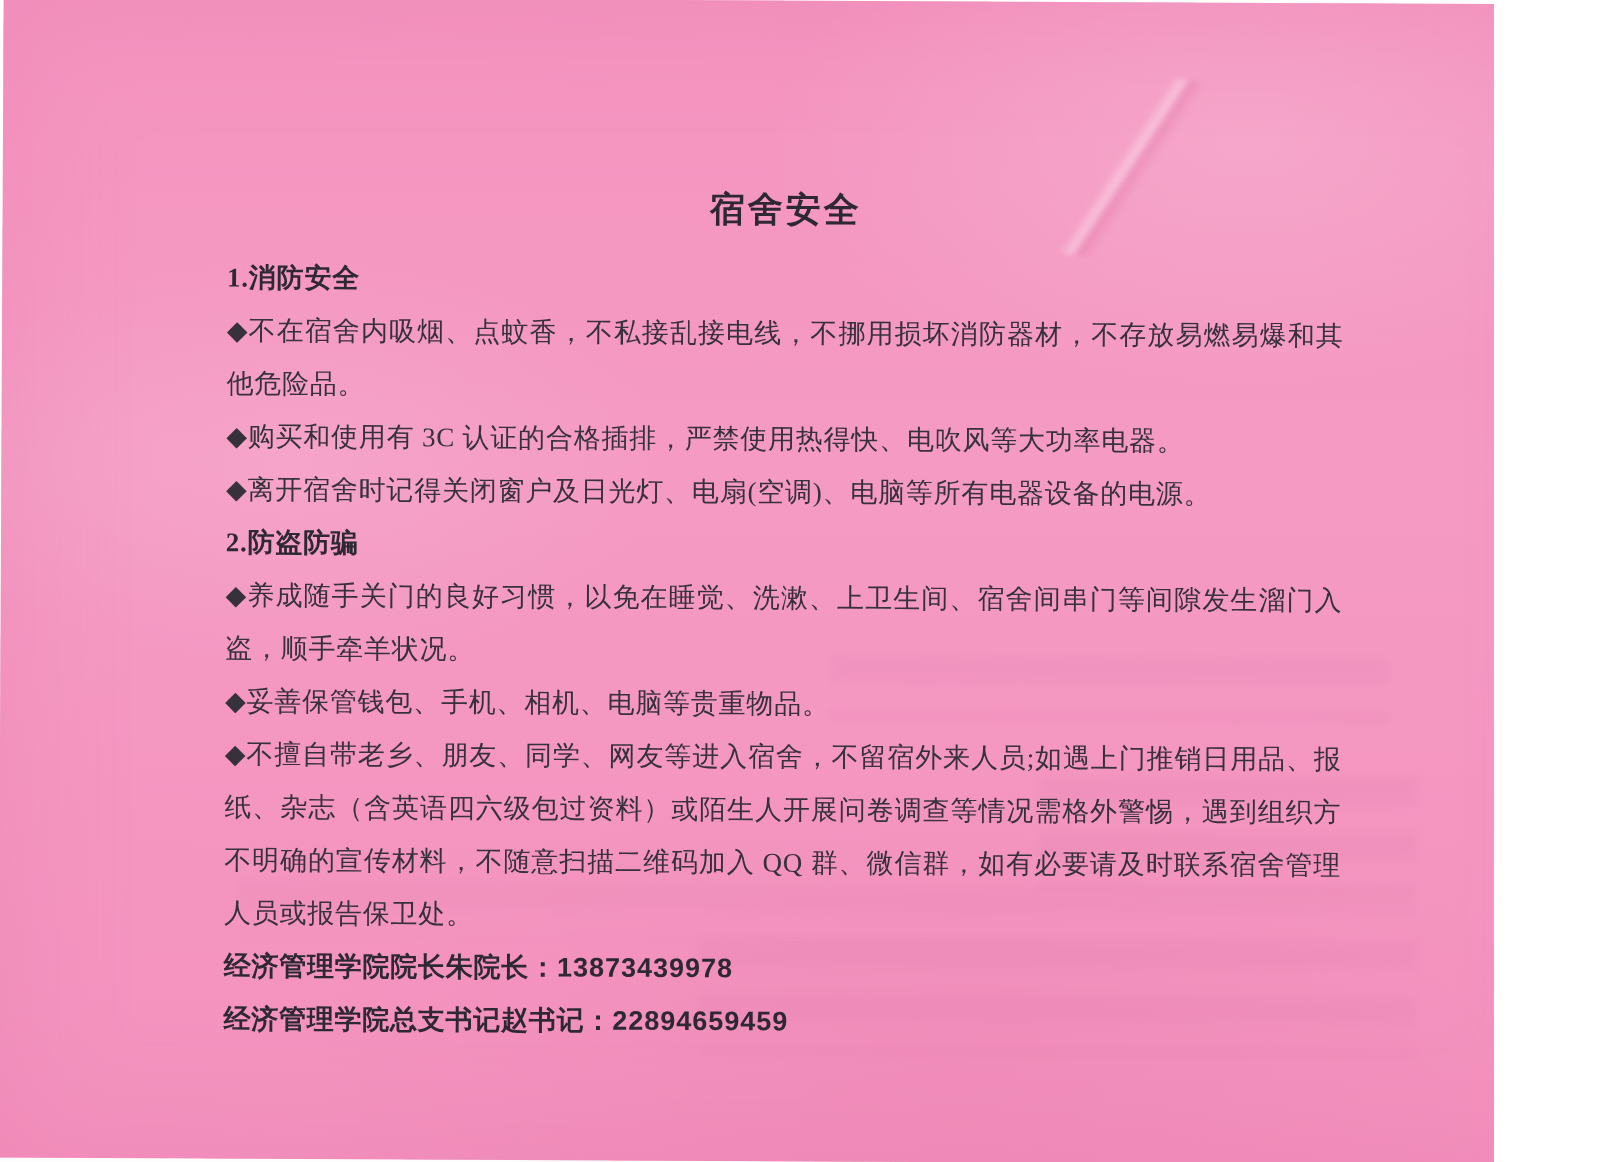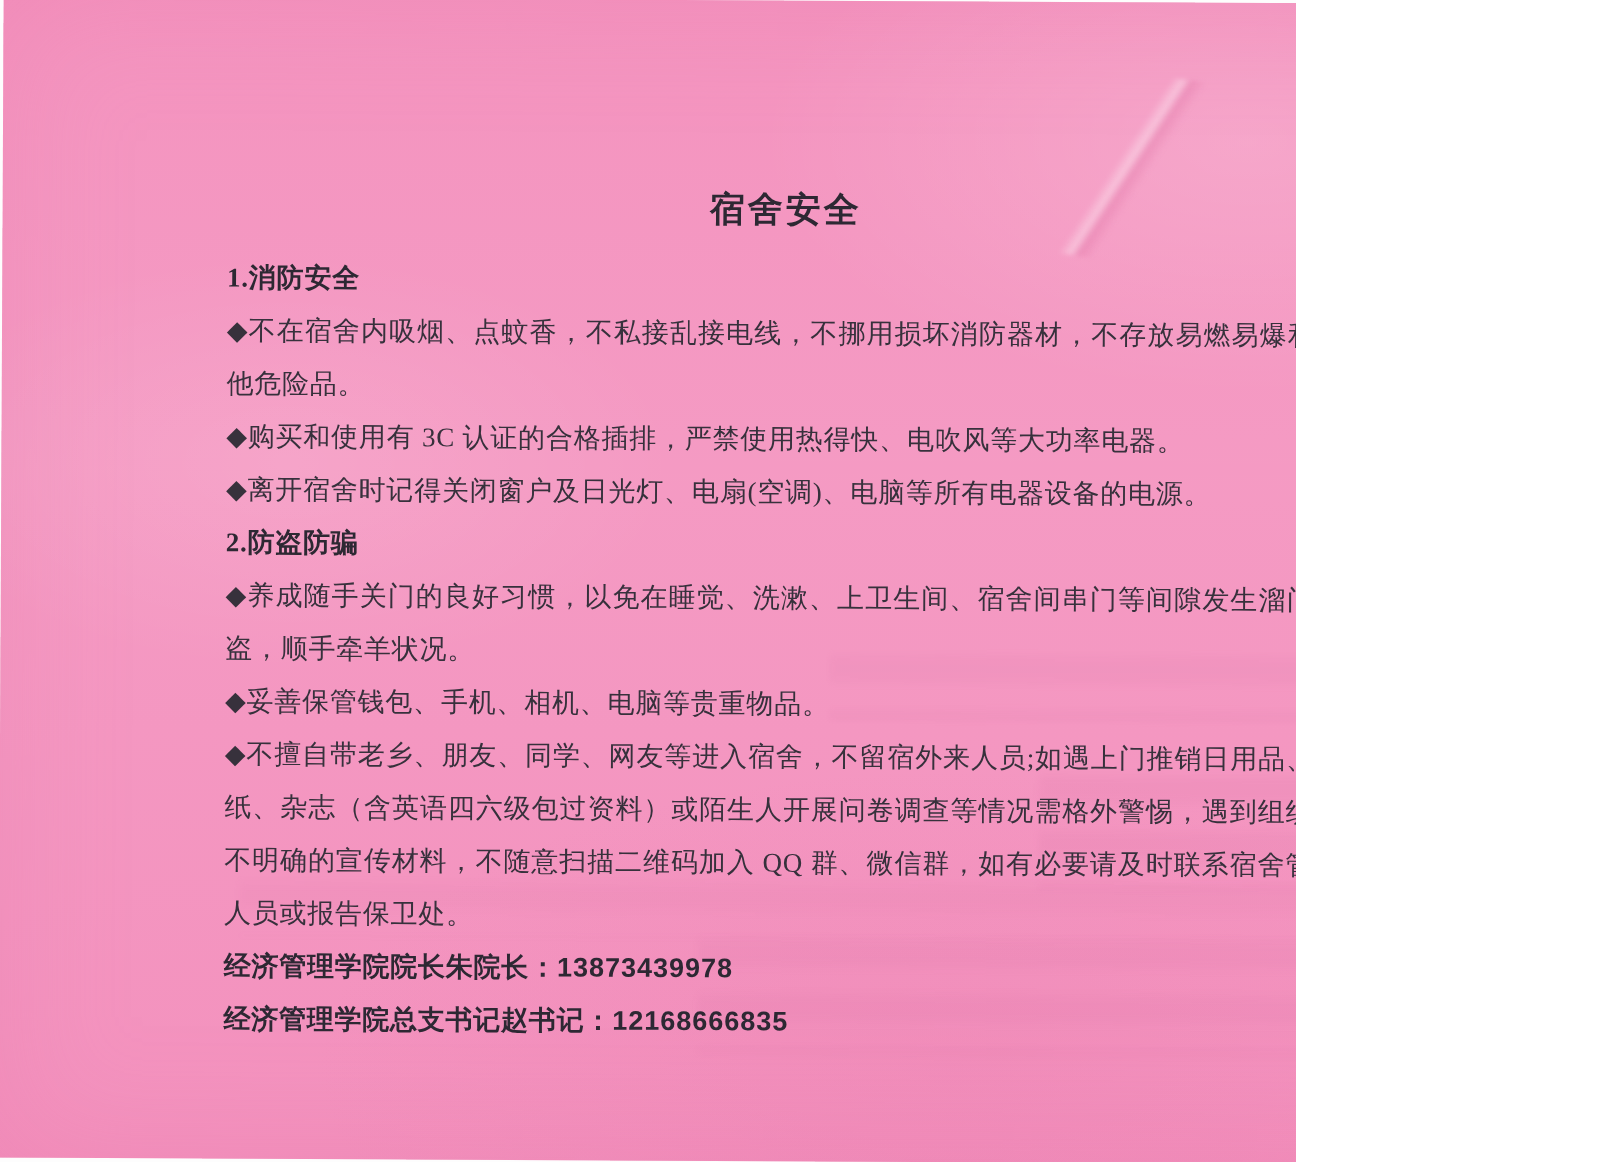--- a/index.html
+++ b/index.html
@@ -6,21 +6,21 @@
     margin: 0;
     padding: 0;
     width: 1597px;
     height: 1162px;
     overflow: hidden;
     background: #ffffff;
     font-family: "Liberation Serif", "DejaVu Serif", serif;
   }
   .scan-stage {
     position: relative;
-    width: 1296px;
+    width: 1494px;
     height: 1162px;
     background: #fdfdfd;
     overflow: hidden;
   }
   .paper {
     position: absolute;
     left: 0; top: 0;
     width: 1597px;
     height: 1162px;
     background: var(--paper-color, #f495c0);
@@ -133,17 +133,17 @@
       <div id="doc-body">
           <h2 class="section-heading">1.消防安全</h2>
           <p class="bullet">◆不在宿舍内吸烟、点蚊香，不私接乱接电线，不挪用损坏消防器材，不存放易燃易爆和其他危险品。</p>
           <p class="bullet">◆购买和使用有 3C 认证的合格插排，严禁使用热得快、电吹风等大功率电器。</p>
           <p class="bullet">◆离开宿舍时记得关闭窗户及日光灯、电扇(空调)、电脑等所有电器设备的电源。</p>
           <h2 class="section-heading">2.防盗防骗</h2>
           <p class="bullet">◆养成随手关门的良好习惯，以免在睡觉、洗漱、上卫生间、宿舍间串门等间隙发生溜门入盗，顺手牵羊状况。</p>
           <p class="bullet">◆妥善保管钱包、手机、相机、电脑等贵重物品。</p>
           <p class="bullet">◆不擅自带老乡、朋友、同学、网友等进入宿舍，不留宿外来人员;如遇上门推销日用品、报纸、杂志（含英语四六级包过资料）或陌生人开展问卷调查等情况需格外警惕，遇到组织方不明确的宣传材料，不随意扫描二维码加入 QQ 群、微信群，如有必要请及时联系宿舍管理人员或报告保卫处。</p>
           <p class="contact-line"><span>经济管理学院院长朱院长：</span><span class="phone">13873439978</span></p>
-          <p class="contact-line"><span>经济管理学院总支书记赵书记：</span><span class="phone">12168666835</span></p>
+          <p class="contact-line"><span>经济管理学院总支书记赵书记：</span><span class="phone">22894659459</span></p>
         </div>
     </div>
   </div>
 </div>
 
 </body></html>

